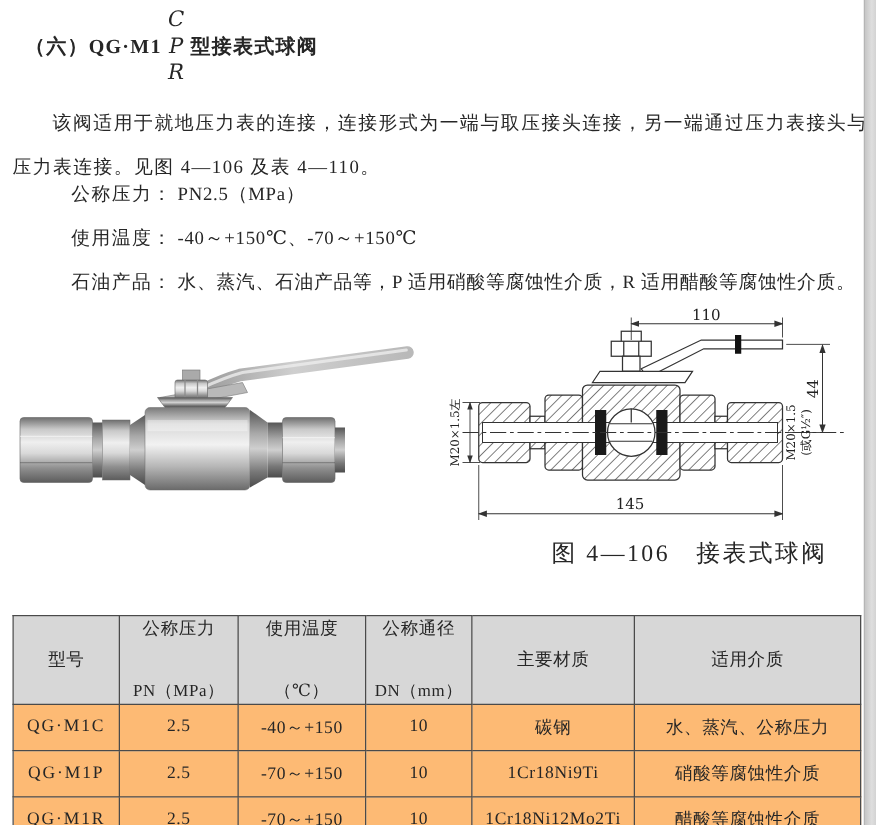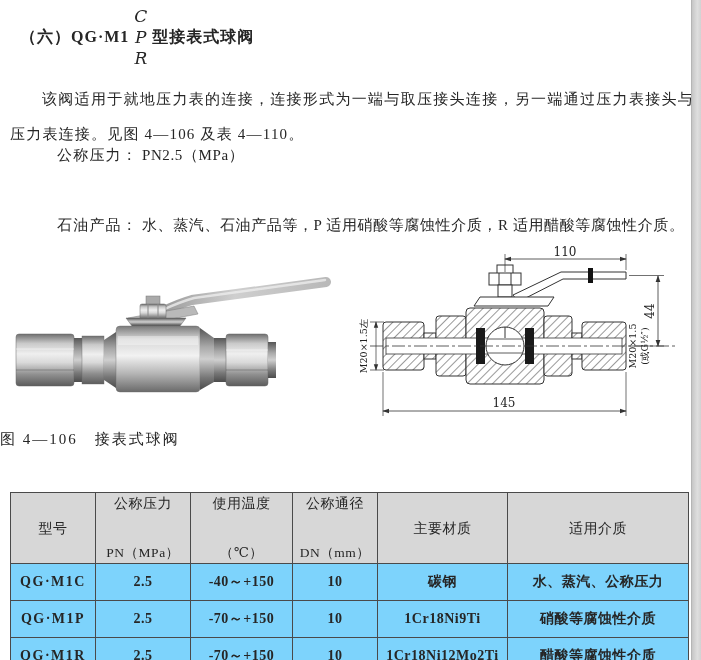--- a/index.html
+++ b/index.html
@@ -39,38 +39,38 @@
   .spec {
     position: absolute; left: 57px;
     font-size: 15px; letter-spacing: 1.2px; white-space: nowrap;
   }
   .spec .v { margin-left: 4px; letter-spacing: 0.6px; }
   
   .photo-svg { position: absolute; left: 8px; top: 248px; }
   .draw-svg  { position: absolute; left: 358px; top: 246px; }
   .fig-caption {
     position: absolute; left: 0; top: 430px; width: 662px;
-    text-align: left; font-size: 15px; letter-spacing: 2px;
+    text-align: right; font-size: 19px; letter-spacing: 2px;
   }
   
   .tbl-caption {
     position: absolute; left: 38px; top: 466px;
     font-size: 15px; letter-spacing: 1.5px;
   }
   table.perf {
     position: absolute; left: 10px; top: 492px;
     border-collapse: collapse; table-layout: fixed;
     font-size: 14px; letter-spacing: 0.5px;
   }
   table.perf td, table.perf th {
     border: 1px solid #4a4a4a; text-align: center; vertical-align: middle;
     font-weight: normal; padding: 0 2px;
   }
   table.perf thead th { background: #d7d7d7; height: 51px; line-height: 21px; }
-  table.perf tbody td { height: 37px; background: #7dd3fc; font-weight: bold; }
+  table.perf tbody td { height: 37px; background: #fdba74; }
   .model-cell { letter-spacing: 1.5px; }
   .hl2 { font-size: 13.5px; margin-top: 28px; }
 </style>
 </head>
 <body>
 
 <div class="page">
 
   <div class="title">
     <span>（六）QG·M1</span>
@@ -79,20 +79,23 @@
       <span>P</span>
       <span>R</span>
     </span>
     <span>型接表式球阀</span>
   </div>
 
   <p class="para">该阀适用于就地压力表的连接，连接形式为一端与取压接头连接，另一端通过压力表接头与压力表连接。见图 4—106 及表 4—110。</p>
 
   <div class="spec" style="top:146px">
     <span>公称压力：</span><span class="v">PN2.5（MPa）</span>
+  </div>
+  <div class="spec" style="top:181px">
+    <span>使用温度：</span><span class="v">-40～+150℃、-70～+150℃</span>
   </div>
   <div class="spec" style="top:216px">
     <span>石油产品：</span><span class="v">水、蒸汽、石油产品等，P 适用硝酸等腐蚀性介质，R 适用醋酸等腐蚀性介质。</span>
   </div>
 
   <svg class="photo-svg" width="342" height="180" viewBox="0 0 342 180">
     <defs>
       <linearGradient id="gHex" x1="0" y1="0" x2="0" y2="1">
         <stop offset="0" stop-color="#6f6f6f"></stop>
           <stop offset="0.18" stop-color="#c9c9c9"></stop>

